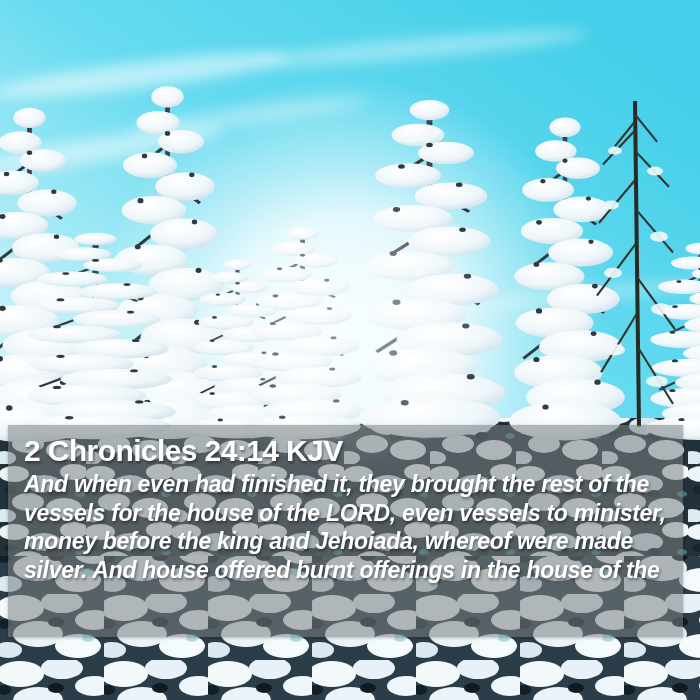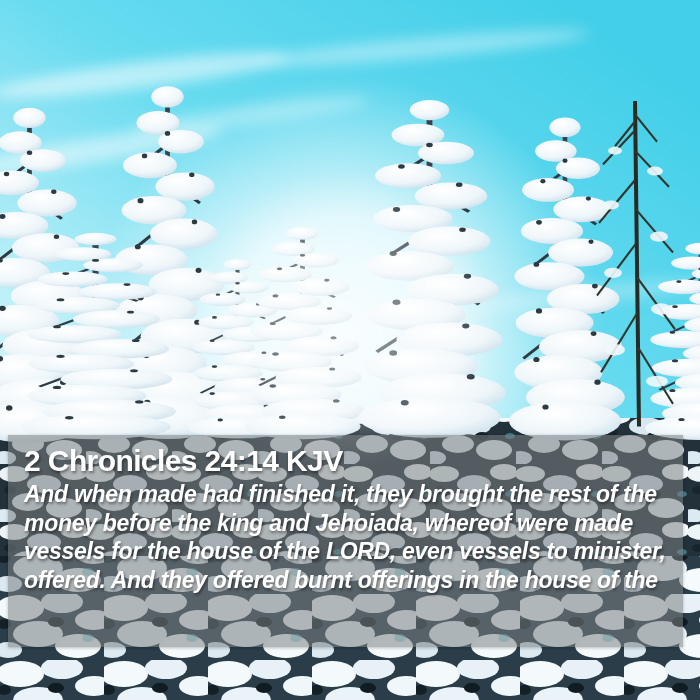--- a/index.html
+++ b/index.html
@@ -2,21 +2,21 @@
 <html><head>
 <meta charset="utf-8">
 <style>
   html,body { margin:0; padding:0; background:#111; }
   .frame {
     position:relative; width:700px; height:700px; overflow:hidden;
     font-family:"Liberation Sans", sans-serif;
   }
   .scene { position:absolute; inset:0; display:block; }
   .panel {
-    position:absolute; left:8px; top:435px; width:675px; height:212px;
+    position:absolute; left:8px; top:425px; width:675px; height:212px;
     background:rgba(122,127,130,0.55);
     box-shadow:0 1px 3px rgba(0,0,0,0.25);
     box-sizing:border-box; padding:10px 14px 0 16px;
   }
   .ref-title {
     color:#fff; font-weight:700; font-size:30px; line-height:32px;
     letter-spacing:-0.6px;
     text-shadow:1px 2px 3px rgba(0,0,0,0.45);
     white-space:nowrap;
   }
@@ -175,20 +175,20 @@
     </g>
 
     <circle cx="345" cy="320" r="150" fill="url(#glowGrad)" opacity="0.45"></circle>
 
     <rect x="0" y="556" width="700" height="144" fill="url(#fgTex)"></rect>
   </svg>
 
   <div class="panel">
     <div class="ref-title">2 Chronicles 24:14 KJV</div>
     <div class="verse">
-      <div class="verse-line">And when made had finished it, they brought the rest of the</div>
+      <div class="verse-line">And when even had finished it, they brought the rest of the</div>
+      <div class="verse-line">vessels for the house of the LORD, even vessels to minister,</div>
       <div class="verse-line">money before the king and Jehoiada, whereof were made</div>
-      <div class="verse-line">vessels for the house of the LORD, even vessels to minister,</div>
-      <div class="verse-line">offered. And they offered burnt offerings in the house of the</div>
+      <div class="verse-line">silver. And house offered burnt offerings in the house of the</div>
     </div>
   </div>
 
 </div>
 
 </body></html>

